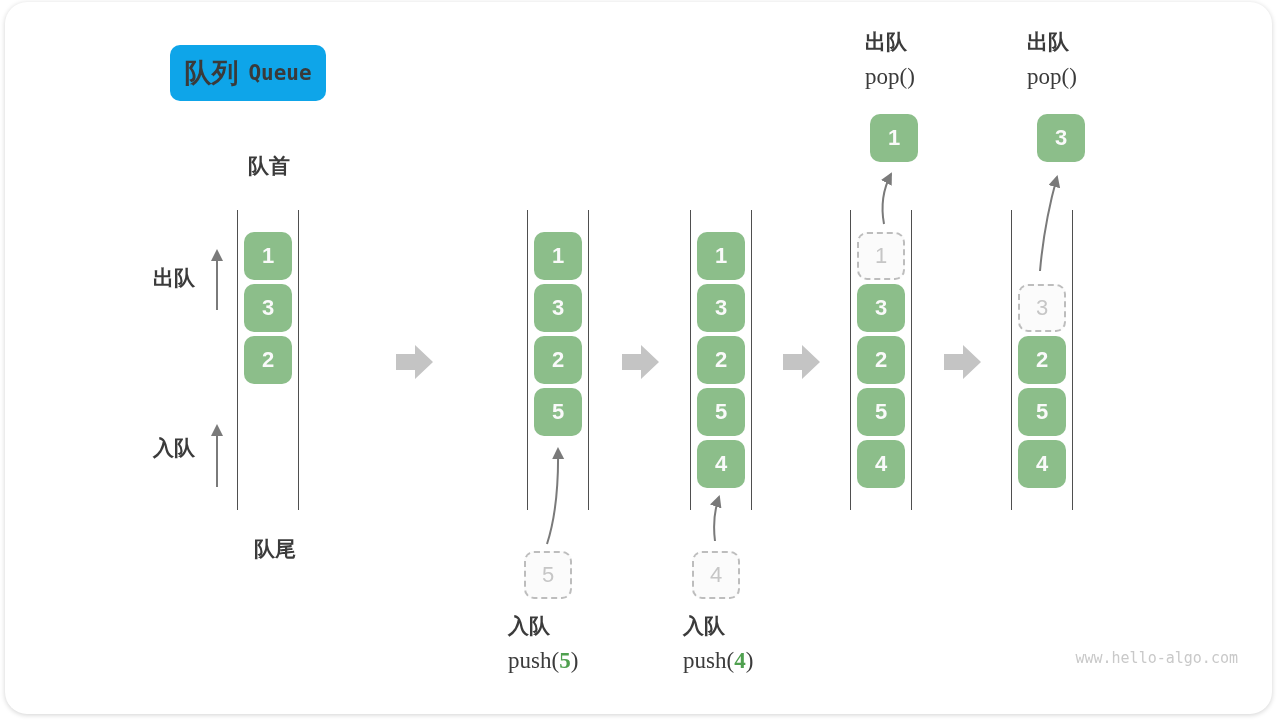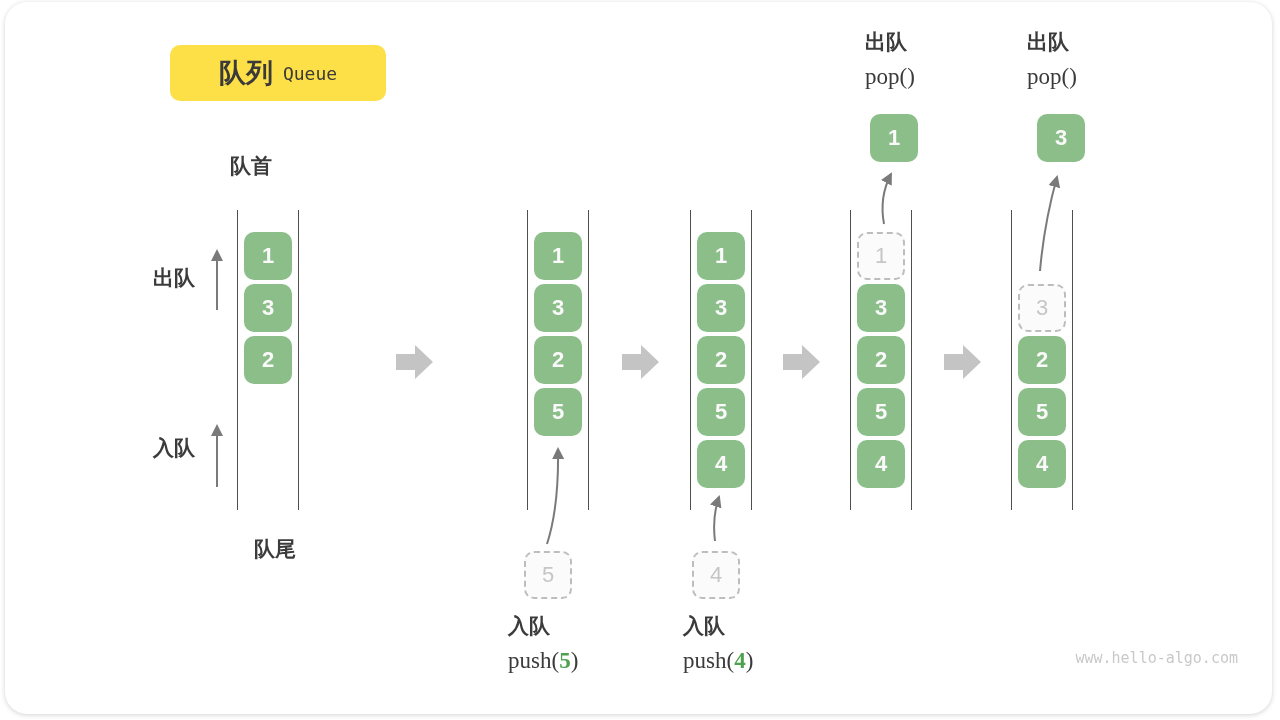--- a/index.html
+++ b/index.html
@@ -6,26 +6,26 @@
   body {
     width:1280px; height:720px; position:relative; overflow:hidden;
     background:#ffffff; font-family:"Liberation Sans", sans-serif;
   }
   .card {
     position:absolute; left:5px; top:2px; right:8px; bottom:6px;
     background:#ffffff; border-radius:22px;
     box-shadow:0 1px 5px rgba(0,0,0,0.18);
   }
   .title-box {
-    position:absolute; left:170px; top:45px; width:216px; height:56px;
-    background:#fde047; border-radius:10px;
+    position:absolute; left:170px; top:45px; width:156px; height:56px;
+    background:#0ea5e9; border-radius:10px;
     display:flex; align-items:center; justify-content:center; gap:10px;
   }
   .title-zh { font-size:27px; font-weight:bold; color:#3A3A3A; }
-  .title-en { font-family:"DejaVu Sans Mono", monospace; font-size:18px; color:#3A3A3A; }
+  .title-en { font-family:"DejaVu Sans Mono", monospace; font-size:21px; color:#3A3A3A;font-weight:bold; }
 
   .lbl { position:absolute; font-size:21px; font-weight:bold; color:#3B3B3B; white-space:nowrap; }
 
   .col {
     position:absolute; top:210px; width:62px; height:300px; box-sizing:border-box;
     border-left:1.5px solid #4F4F4F; border-right:1.5px solid #4F4F4F;
   }
   .cell {
     position:absolute; left:6px; width:48px; height:48px; box-sizing:border-box;
     border-radius:10px; display:flex; align-items:center; justify-content:center;
@@ -58,21 +58,21 @@
 </head>
 <body>
 
 <div class="card"></div>
 
 <div class="title-box">
   <span class="title-zh">队列</span>
   <span class="title-en">Queue</span>
 </div>
 
-<div class="lbl" style="left:230px; top:152px;text-align:center;">队首</div>
+<div class="lbl" style="left:248px; top:152px;text-align:center;">队首</div>
 <div class="lbl" style="left:254px; top:535px;">队尾</div>
 <div class="lbl" style="left:153px; top:264px;">出队</div>
 <div class="lbl" style="left:153px; top:434px;">入队</div>
 
 <div class="col" style="left:237px;">
   <div class="cell solid s1">1</div>
   <div class="cell solid s2">3</div>
   <div class="cell solid s3">2</div>
 </div>
 

